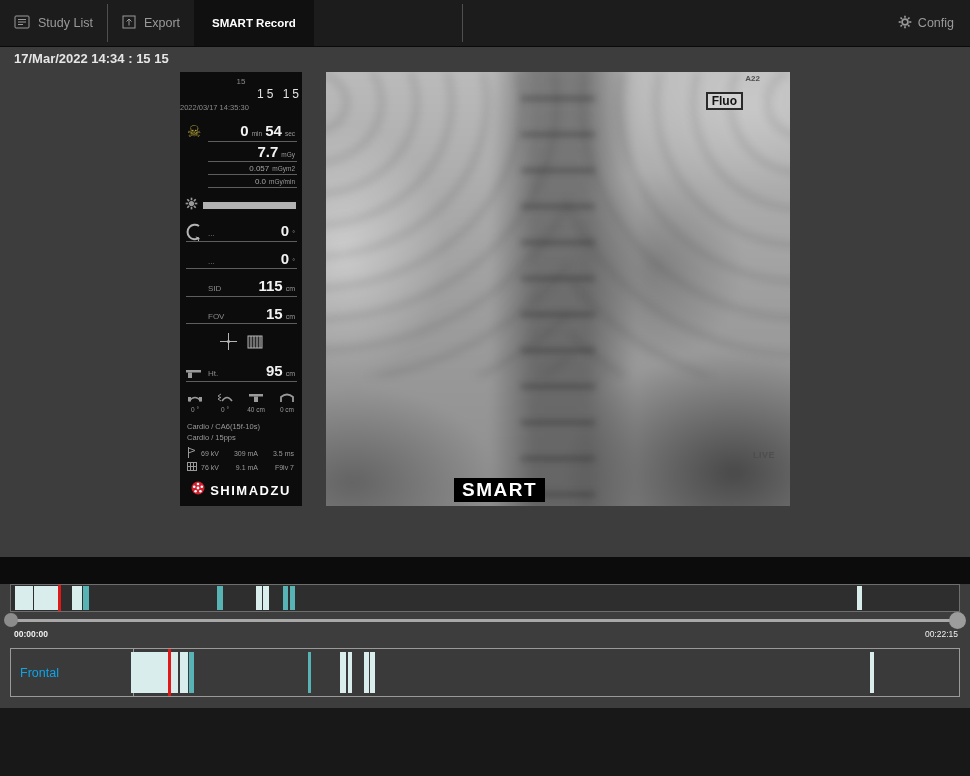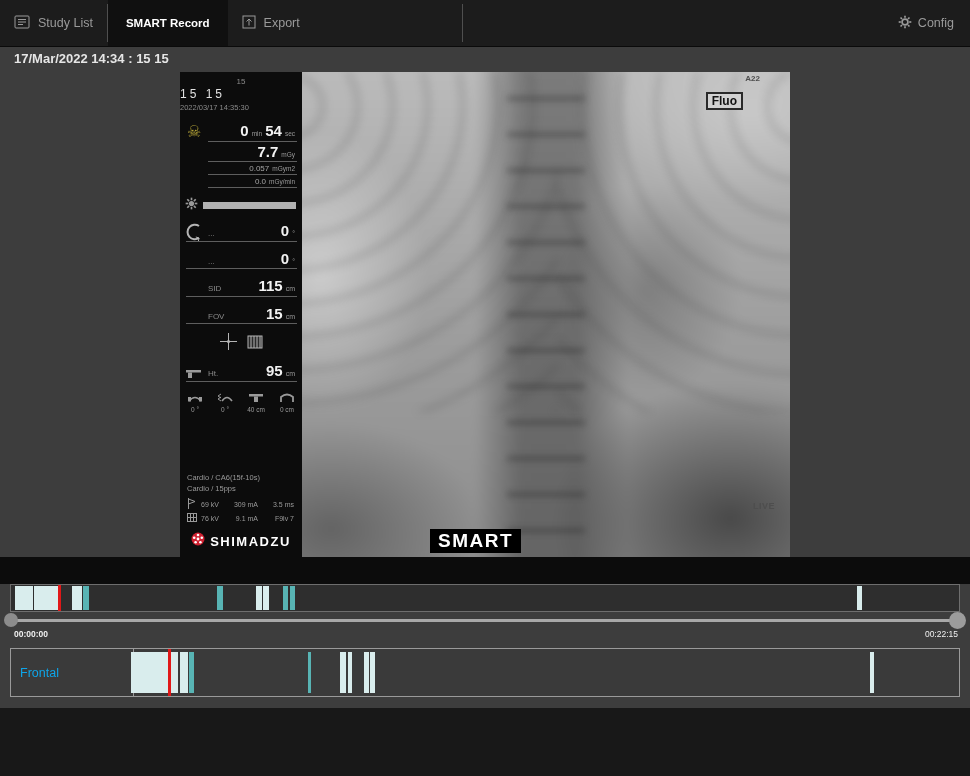--- a/index.html
+++ b/index.html
@@ -13,27 +13,27 @@
            padding:0 14px;height:100%;cursor:default;}
   .tb-smart{color:#fff;font-weight:700;font-size:11.5px;background:#101010;padding:0 18px;}
   .tb-sep{width:1px;height:38px;background:#4f4f4f;}
   .tb-right{margin-left:auto;display:flex;align-items:center;gap:6px;color:#9a9a9a;
             font-size:12.5px;padding:0 16px;height:100%;}
 
   
   .page-datetime{position:absolute;top:51px;left:14px;font-size:13px;font-weight:700;color:#e6e6e6;}
 
   
-  .viewer{position:absolute;left:180px;top:72px;width:610px;height:485px;display:flex;}
+  .viewer{position:absolute;left:180px;top:72px;width:610px;height:434px;display:flex;gap:24px;}
 
   
   .opanel{width:122px;background:#0c0c0c;display:flex;flex-direction:column;position:relative;
           color:#bbb;flex:none;}
   .op-f1{text-align:center;font-size:8px;color:#8a8a8a;margin-top:5px;}
-  .op-f2{text-align:left;font-size:12px;color:#e2e2e2;letter-spacing:3px;margin-top:1px;}
+  .op-f2{text-align:right;font-size:12px;color:#e2e2e2;letter-spacing:3px;margin-top:1px;}
   .op-date{font-size:7.5px;color:#8a8a8a;margin-top:2px;}
   .dose-block{position:relative;margin:9px 5px 0 6px;}
   .skull{position:absolute;left:1px;top:3px;font-size:16px;color:#b2a136;line-height:1;}
   .drow{display:flex;justify-content:flex-end;align-items:baseline;gap:3px;
         border-bottom:1px solid #5e5e5e;padding:2px 2px 1px 0;margin-left:22px;}
   .dv{font-size:15px;font-weight:700;color:#f2f2f2;line-height:1.1;}
   .du{font-size:6.5px;color:#9a9a9a;}
   .ds{font-size:8px;color:#a5a5a5;margin-left:28px;}
   .colli-row{display:flex;align-items:center;gap:5px;margin:8px 6px 0 5px;}
   .colli-bar{flex:1;height:7px;background:#b2b2b2;}
@@ -111,31 +111,31 @@
         <svg width="16" height="14" viewBox="0 0 16 14">
             <rect x="1" y="1" width="14" height="12" rx="1" fill="none" stroke="#9a9a9a"></rect>
             <line x1="4" y1="4.5" x2="12" y2="4.5" stroke="#9a9a9a"></line>
             <line x1="4" y1="7" x2="12" y2="7" stroke="#9a9a9a"></line>
             <line x1="4" y1="9.5" x2="9" y2="9.5" stroke="#9a9a9a"></line>
           </svg>
       </span>
       <span>Study List</span>
     </div>
     <div class="tb-sep"></div>
-    <div class="tb-item tb-smart">
-      <span>SMART Record</span>
-    </div>
     <div class="tb-item">
       <span>
         <svg width="14" height="14" viewBox="0 0 14 14">
             <rect x="1" y="1" width="12" height="12" fill="none" stroke="#9a9a9a"></rect>
             <path d="M7 10.5 V4 M4.5 6.5 L7 4 L9.5 6.5" stroke="#9a9a9a" fill="none"></path>
           </svg>
       </span>
       <span>Export</span>
+    </div>
+    <div class="tb-item tb-smart">
+      <span>SMART Record</span>
     </div>
     <div class="tb-sep" style="margin-left:148px;"></div>
     <div class="tb-right">
       <span>
         <svg width="14" height="14" viewBox="0 0 20 20">
             <circle cx="10" cy="10" r="4.2" fill="none" stroke="#9a9a9a" stroke-width="2.4"></circle>
             <g stroke="#9a9a9a" stroke-width="2.4">
               <line x1="10" y1="1" x2="10" y2="4"></line>
               <line x1="10" y1="16" x2="10" y2="19"></line>
               <line x1="1" y1="10" x2="4" y2="10"></line>

